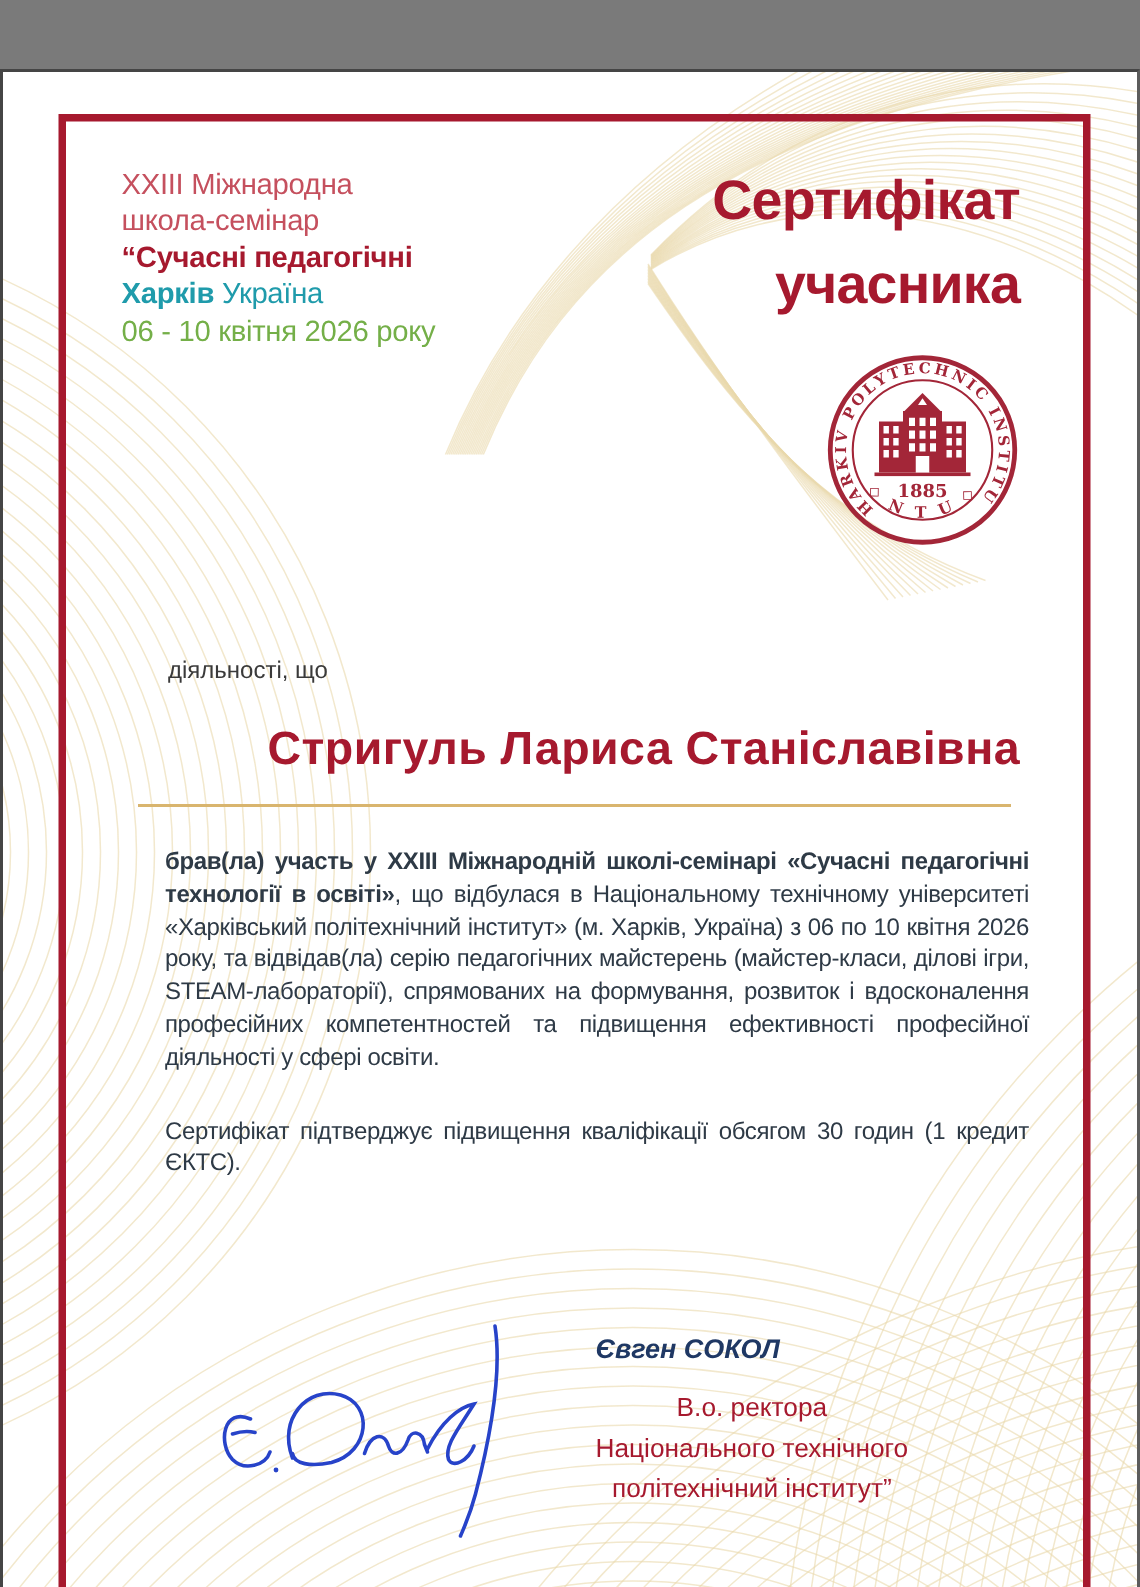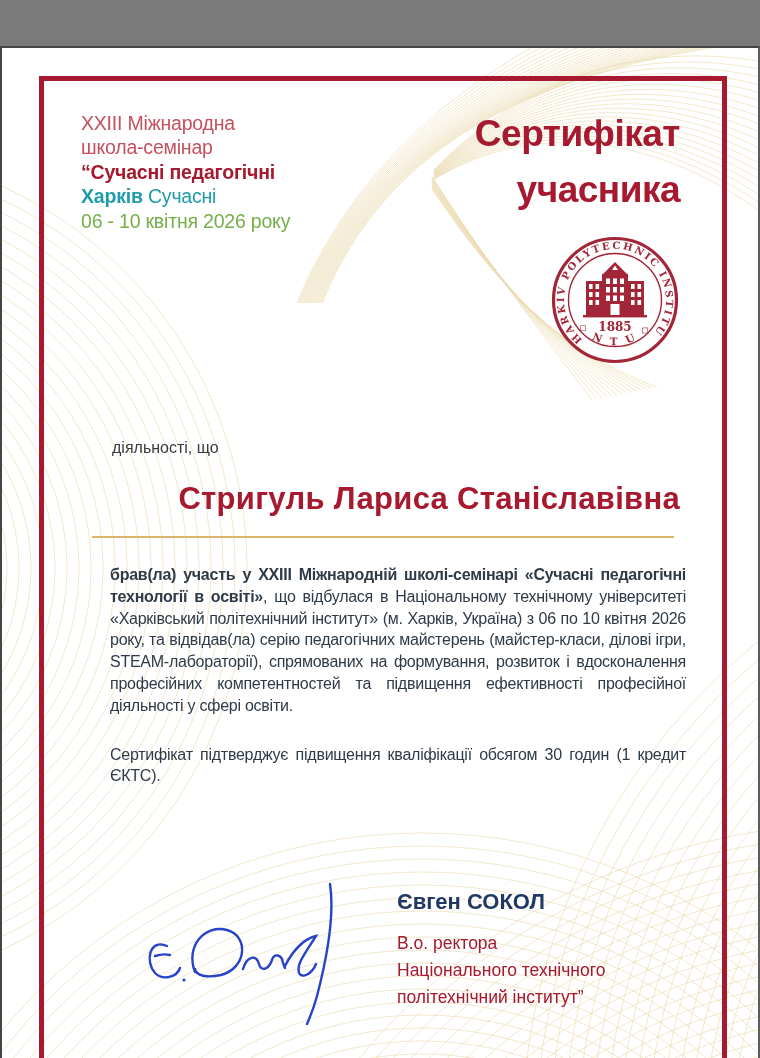--- a/index.html
+++ b/index.html
@@ -61,22 +61,22 @@
     position:absolute;left:108px;top:516px;width:576px;
     font-size:16px;line-height:21.8px;letter-spacing:-.25px;
     text-align:justify;color:var(--color-body_text);
   }
   .body-text .b{font-weight:700;}
   .body-text .p2{margin-top:27px;}
   
   .sig-svg{position:absolute;left:135px;top:828px;width:210px;height:158px;}
   .sig-svg path{fill:none;stroke:var(--color-signature_blue);stroke-width:2.4;stroke-linecap:round;}
   .signer{position:absolute;left:395px;top:841px;}
-  .signer-name{font-size:22px;font-weight:700;color:var(--color-navy);}
-  .signer-title{margin-top:15px;font-size:17.5px;line-height:27px;color:var(--color-accent_red);}
+  .signer-name{font-size:18px;font-weight:700;color:var(--color-navy);font-style:italic;}
+  .signer-title{margin-top:15px;font-size:17.5px;line-height:27px;color:var(--color-accent_red);text-align:center;}
 </style>
 </head>
 <body>
 
 <div class="page">
 
   <svg id="decor" aria-hidden="true">
       <path d="M 295 255 C 330 170, 400 70, 540 -6"></path>
       <path d="M 296.2 255 C 332 168, 404 68, 550 -6"></path>
       <path d="M 297.4 255 C 334 166, 408 66, 560 -6"></path>
@@ -215,21 +215,21 @@
     </svg>
 
   <div class="frame"></div>
 
   <div class="content">
 
     <div class="event">
       <div class="ev-light">XXIII Міжнародна</div>
       <div class="ev-light">школа-семінар</div>
       <div class="ev-bold">“Сучасні педагогічні</div>
-      <div class="ev-teal"><span class="b">Харків</span> <span>Сучасні</span></div>
+      <div class="ev-teal"><span class="b">Харків</span> <span>Україна</span></div>
       <div class="ev-green">06 - 10 квітня 2026 року</div>
     </div>
 
     <div class="cert-title">
       <div>Сертифікат</div>
       <div>учасника</div>
     </div>
 
     <svg class="seal" viewBox="0 0 130 130">
       <circle class="stroke" cx="65" cy="65" r="61.5" stroke-width="3.2"></circle>

